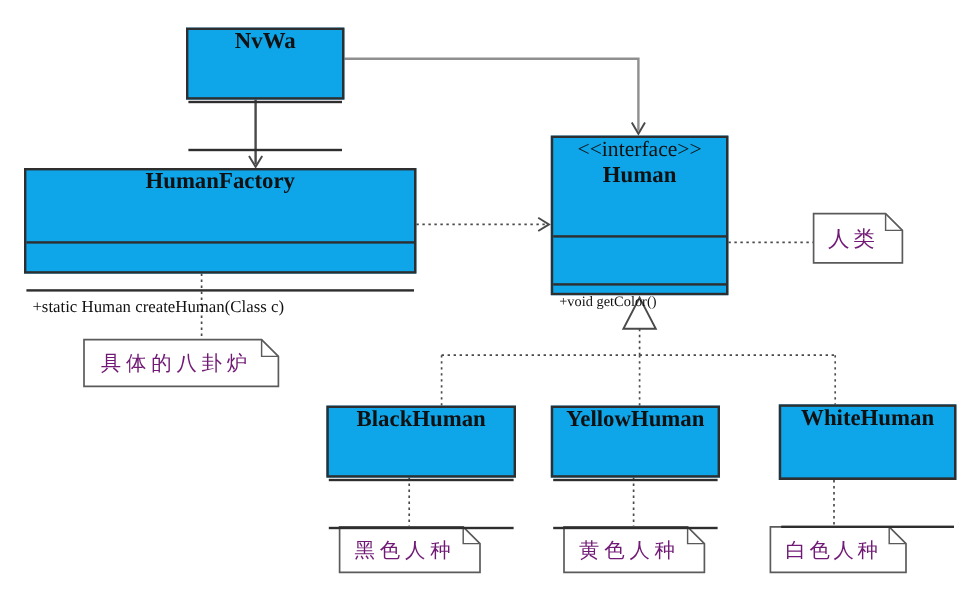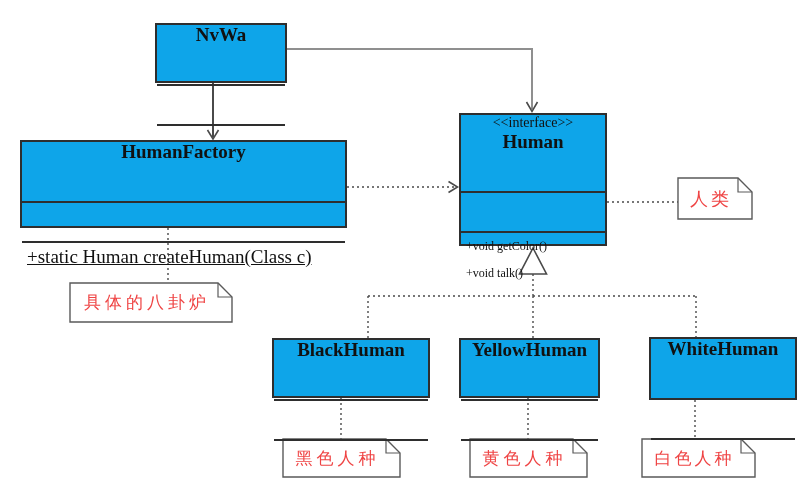--- a/index.html
+++ b/index.html
@@ -30,32 +30,32 @@
   
   .uml-class{
     position:absolute;box-sizing:border-box;background:#0ea5e9;
     border:2px solid var(--box-border);
     display:flex;flex-direction:column;gap:38px;
   }
   .uml-title{
     display:flex;flex-direction:column;align-items:center;justify-content:center;
     font-weight:bold;font-size:19px;line-height:1.1;
   }
-  .uml-stereotype{font-weight:normal;font-size:14px;margin-bottom:2px;}
+  .uml-stereotype{font-weight:normal;font-size:18px;margin-bottom:2px;}
   .uml-comp{box-sizing:border-box;border-top:2px solid var(--box-border);}
   .uml-methods{
     flex:1;display:flex;flex-direction:column;justify-content:center;
     font-size:12px;padding-left:5px;line-height:27px;white-space:nowrap;
   }
   .fill{flex:1;}
 
   
   .note-text{
     position:absolute;box-sizing:border-box;display:flex;align-items:center;
-    justify-content:center;font-size:17px;letter-spacing:3px;color:#ef4444;
+    justify-content:center;font-size:17px;letter-spacing:3px;color:#701a75;
     padding-right:8px;white-space:nowrap;
   }
 </style>
 </head>
 <body>
 
 <div class="canvas">
 
   <svg class="layer" viewBox="0 0 802 500">
 
@@ -105,34 +105,33 @@
     </div>
     <div class="uml-comp" style="height:12px;"></div>
     <div class="uml-comp fill"></div>
   </div>
 
   <div class="uml-class" style="left:20px;top:140px;width:327px;height:88px;">
     <div class="uml-title" style="height:33px;justify-content:center;">
       <span>HumanFactory</span>
     </div>
     <div class="uml-comp" style="height:15px;"></div>
-    <div class="uml-comp uml-methods" style="font-size:19px;text-decoration:underline;">
+    <div class="uml-comp uml-methods" style="font-size:14px;">
       <span>+static Human createHuman(Class c)</span>
     </div>
   </div>
 
   <div class="uml-class" style="left:459px;top:113px;width:148px;height:133px;">
     <div class="uml-title" style="height:56px;">
       <span class="uml-stereotype">&lt;&lt;interface&gt;&gt;</span>
       <span>Human</span>
     </div>
     <div class="uml-comp" style="height:16px;"></div>
     <div class="uml-comp uml-methods">
       <span>+void getColor()</span>
-      <span>+void talk()</span>
     </div>
   </div>
 
   <div class="uml-class" style="left:272px;top:338px;width:158px;height:60px;">
     <div class="uml-title" style="height:33px;">
       <span>BlackHuman</span>
     </div>
     <div class="uml-comp" style="height:12px;"></div>
     <div class="uml-comp fill"></div>
   </div>

